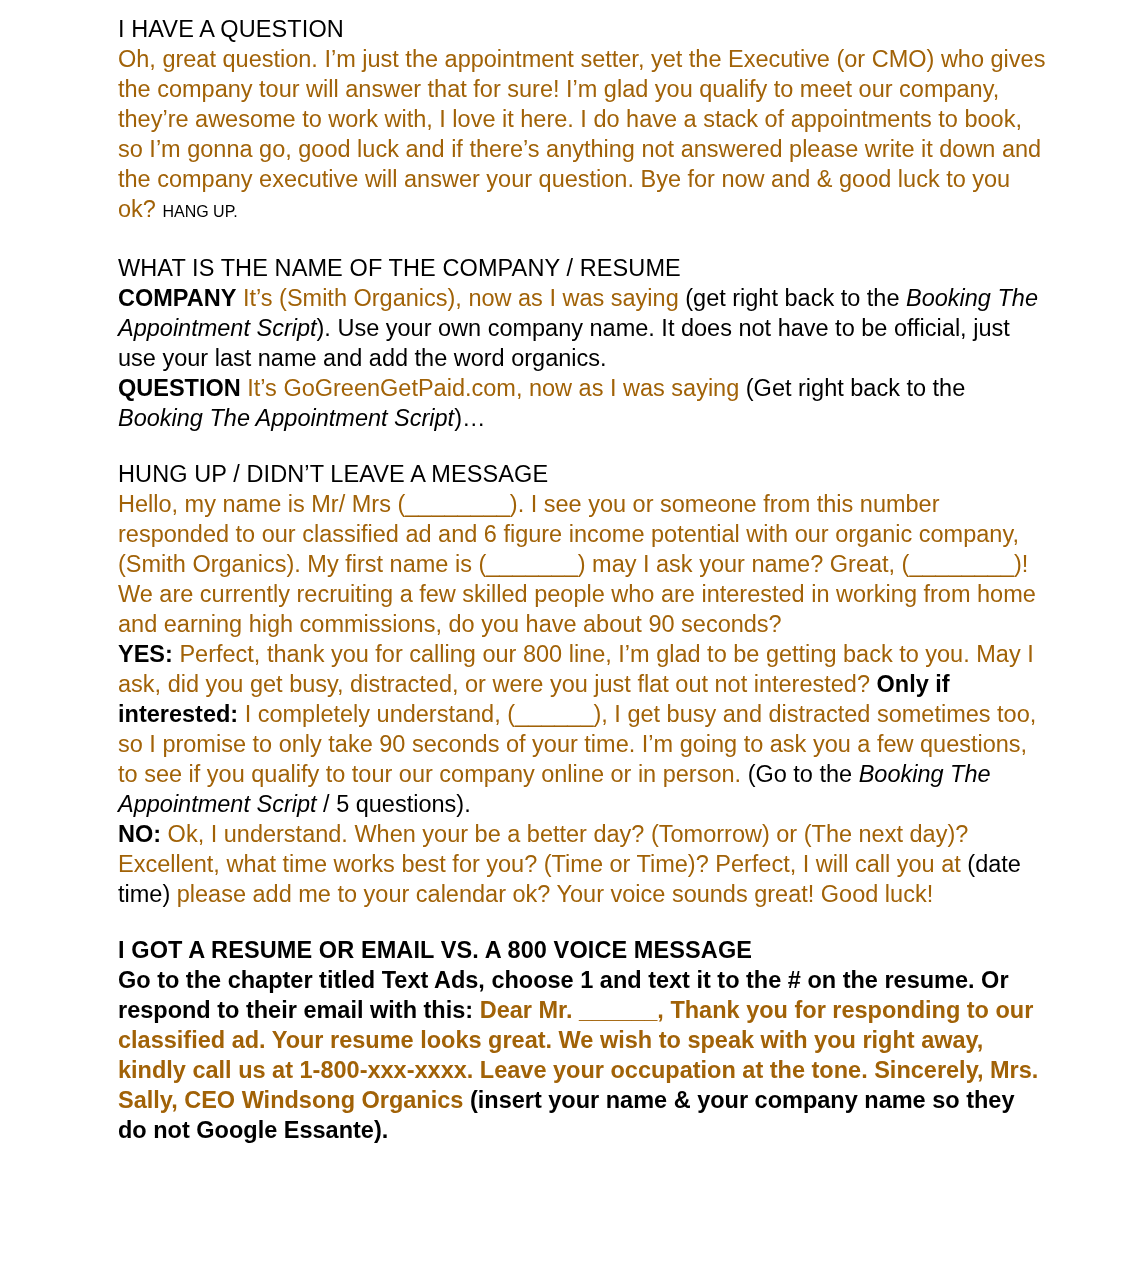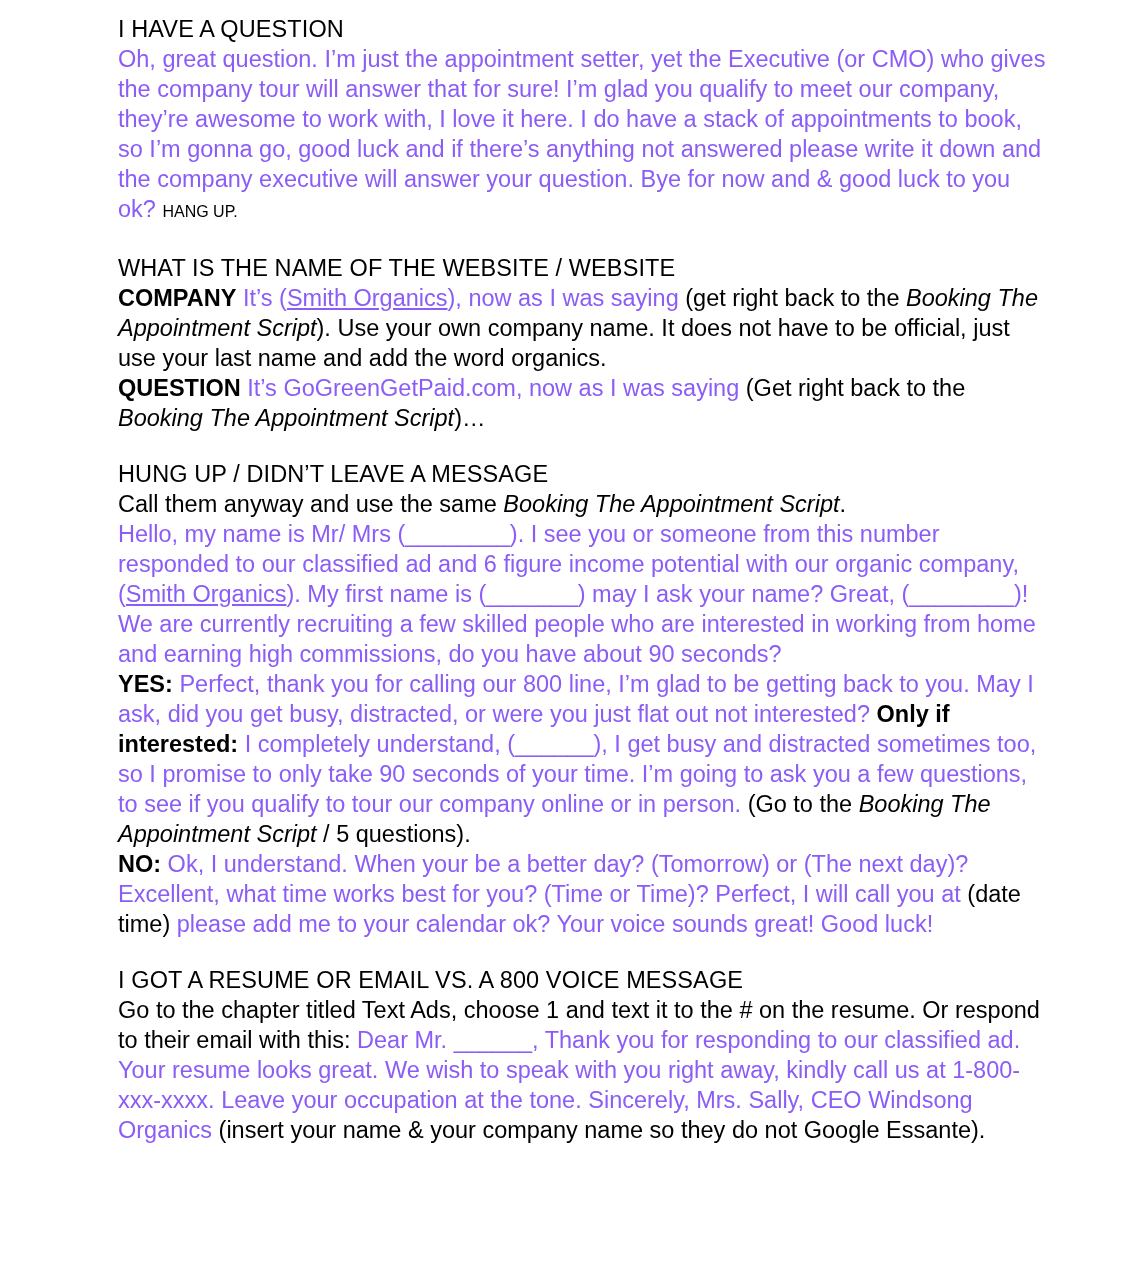--- a/index.html
+++ b/index.html
@@ -17,46 +17,46 @@
     box-sizing: border-box;
     width: 1124px;
     height: 1282px;
     padding: 14px 75px 0 118px;
   }
   .section {
     margin-bottom: 26px;
   }
   .section:last-child {
     margin-bottom: 0;
+    font-weight: bold;
   }
   .line {
     font-size: 23.5px;
     line-height: 30px;
     color: #000000;
   }
   .heading {
     font-size: 23.5px;
     line-height: 30px;
     letter-spacing: 0.1px;
   }
   .green {
-    color: #8b5cf6;
+    color: #a16207;
   }
   .black {
     color: #000000;
   }
   .bold {
     font-weight: bold;
     margin-top: 41px;
   }
   .ital {
     font-style: italic;
   }
   .und {
-    text-decoration: underline;
   }
   .small-caps {
     font-size: 16px;
   }
   .para {
     text-align: left;
   }
 </style>
 </head>
 <body>
@@ -64,34 +64,31 @@
 <div class="page">
 
   <div class="section">
     <div class="line heading black">I HAVE A QUESTION</div>
     <div class="line para">
       <span class="green">Oh, great question.  I’m just the appointment setter, yet the Executive (or CMO) who gives the company tour will answer that for sure! I’m glad you qualify to meet our company, they’re awesome to work with, I love it here. I do have a stack of appointments to book, so I’m gonna go, good luck and if there’s anything not answered please write it down and the company executive will answer your question. Bye for now and &amp; good luck to you ok? </span><span class="black small-caps">HANG UP.</span>
     </div>
   </div>
 
   <div class="section">
-    <div class="line heading black">WHAT IS THE NAME OF THE WEBSITE / WEBSITE</div>
+    <div class="line heading black">WHAT IS THE NAME OF THE COMPANY / RESUME</div>
     <div class="line para">
       <span class="black bold">COMPANY</span><span class="green"> It’s (</span><span class="green und">Smith Organics</span><span class="green">), now as I was saying</span><span class="black"> (get right back to the </span><span class="black ital">Booking The Appointment Script</span><span class="black">). Use your own company name. It does not have to be official, just use your last name and add the word organics.</span>
     </div>
     <div class="line para">
       <span class="black bold">QUESTION</span><span class="green"> It’s GoGreenGetPaid.com, now as I was saying</span><span class="black"> (Get right back to the </span><span class="black ital">Booking The Appointment Script</span><span class="black">)…</span>
     </div>
   </div>
 
   <div class="section">
     <div class="line heading black">HUNG UP / DIDN’T LEAVE A MESSAGE</div>
-    <div class="line para">
-      <span class="black">Call them anyway and use the same </span><span class="black ital">Booking The Appointment Script</span><span class="black">.</span>
-    </div>
     <div class="line para">
       <span class="green">Hello, my name is Mr/ Mrs (________).  I see you or someone from this number responded to our classified ad and 6 figure income potential with our organic company, (</span><span class="green und">Smith Organics</span><span class="green">).  My first name is (_______) may I ask your name? Great, (________)! We are currently recruiting a few skilled people who are interested in working from home and earning high commissions, do you have about 90 seconds?</span>
     </div>
     <div class="line para">
       <span class="black bold">YES:</span><span class="green">  Perfect, thank you for calling our 800 line, I’m glad to be getting back to you.  May I ask, did you get busy, distracted, or were you just flat out not interested? </span><span class="black bold">Only if interested:</span><span class="green"> I completely understand, (______), I get busy and distracted sometimes too, so I promise to only take 90 seconds of your time. I’m going to ask you a few questions, to see if you qualify to tour our company online or in person.</span><span class="black"> (Go to the </span><span class="black ital">Booking The Appointment Script</span><span class="black"> / 5 questions).</span>
     </div>
     <div class="line para">
       <span class="black bold">NO:</span><span class="green">  Ok, I understand.  When your be a better day?  (Tomorrow) or (The next day)? Excellent, what time works best for you? (Time or Time)?  Perfect, I will call you at </span><span class="black">(date time)</span><span class="green"> please add me to your calendar ok? Your voice sounds great! Good luck!</span>
     </div>
   </div>

